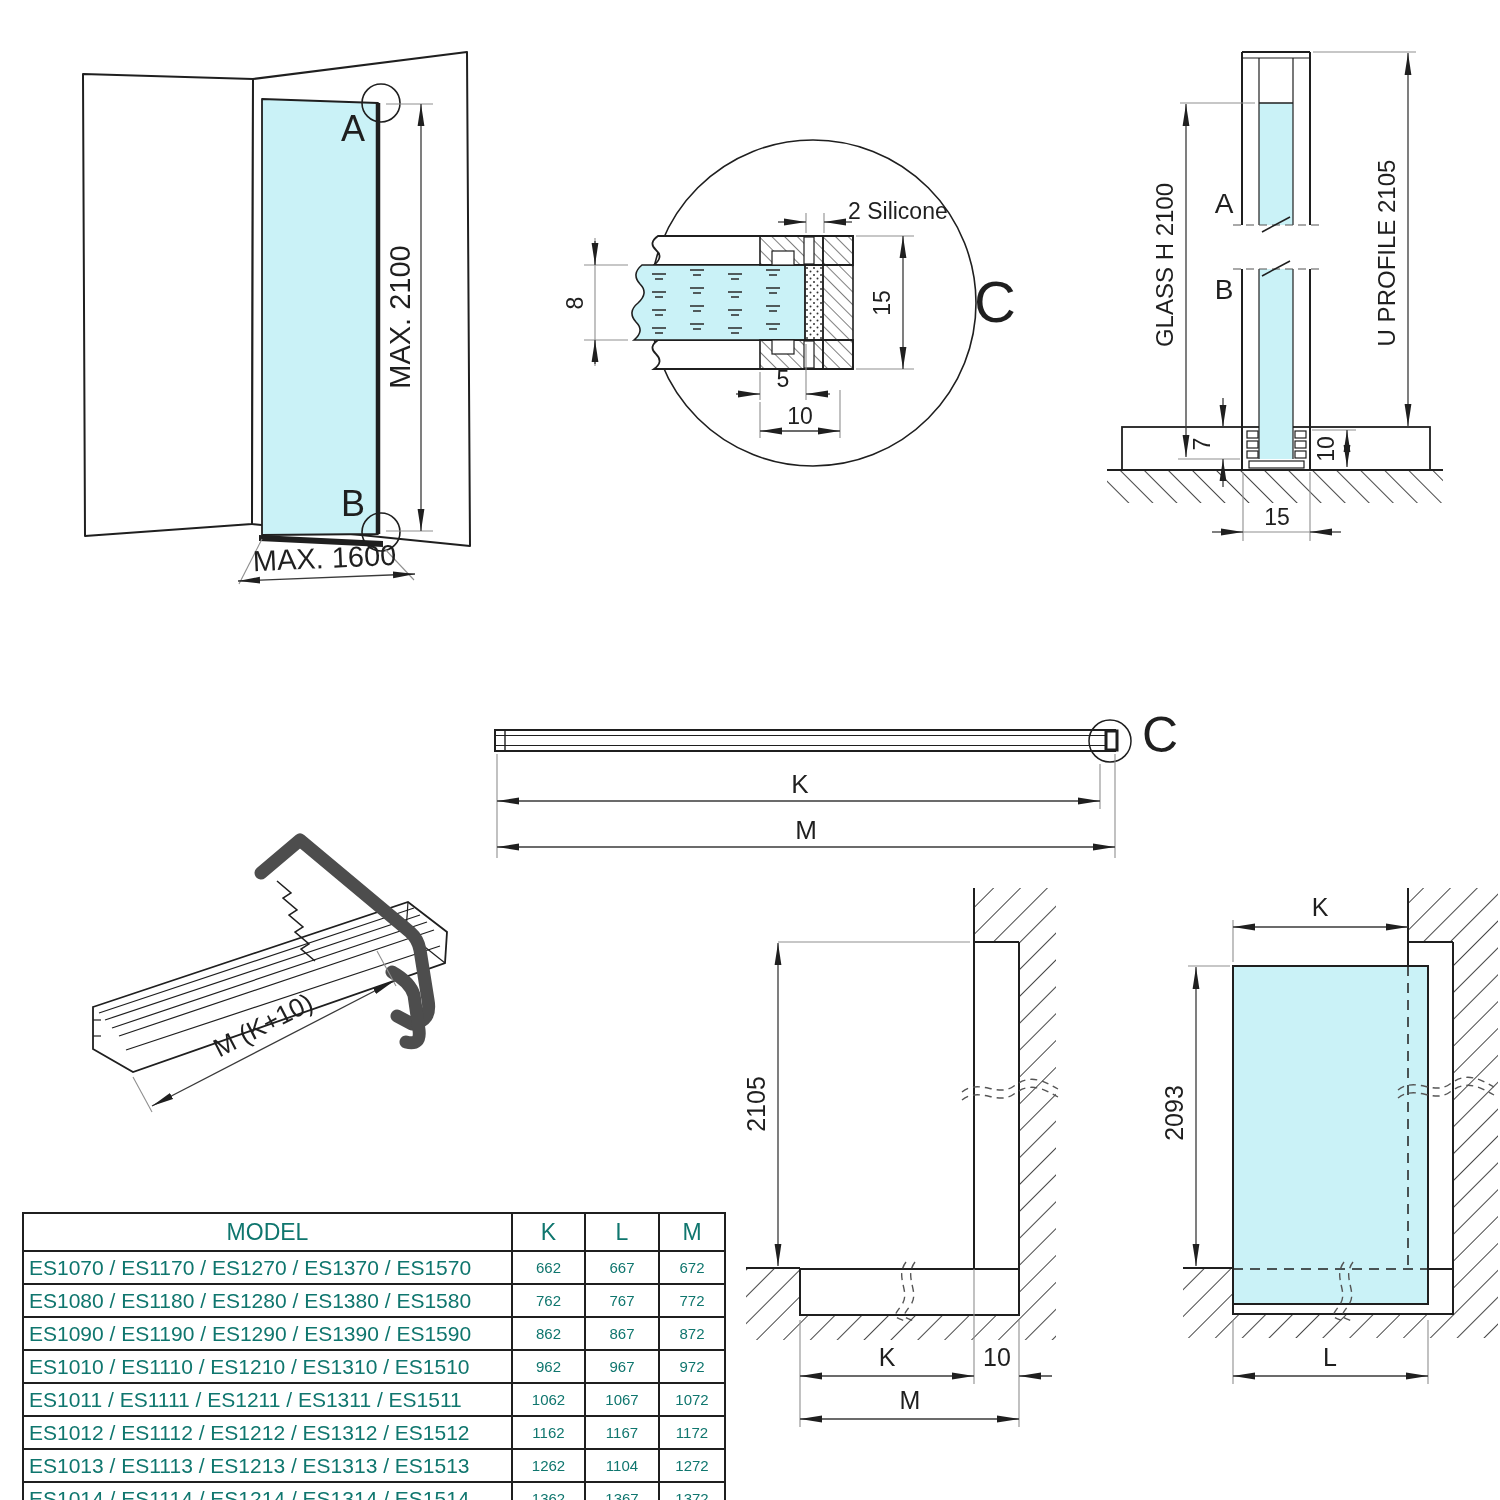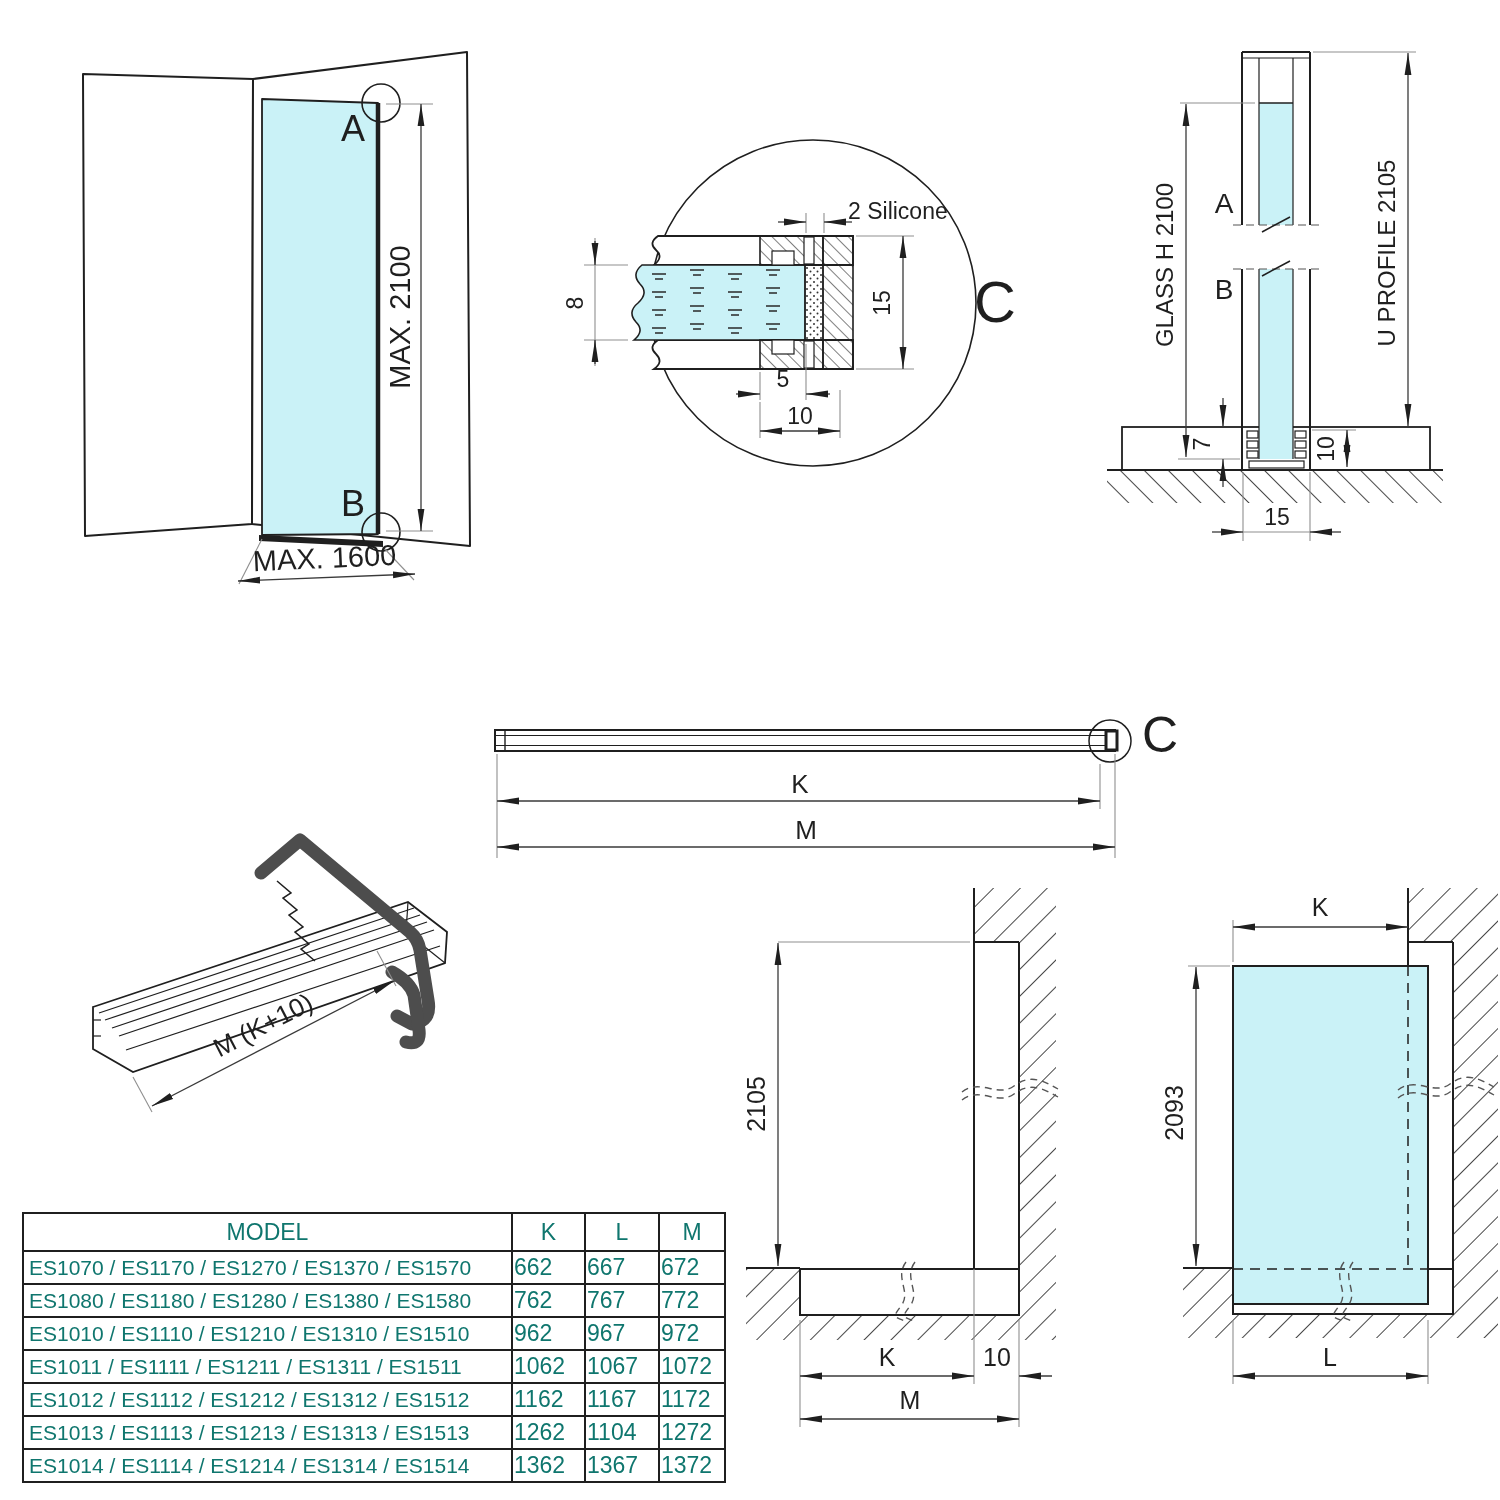--- a/index.html
+++ b/index.html
@@ -2,21 +2,21 @@
 <html><head>
 <meta charset="utf-8">
 <style>
   html,body{margin:0;padding:0;background:#fff;}
   body{width:1500px;height:1500px;position:relative;font-family:"Liberation Sans",sans-serif;}
   svg{position:absolute;top:0;left:0;}
   svg text{font-family:"Liberation Sans",sans-serif;fill:#1f1f1f;}
   .dim-table{position:absolute;left:22px;top:1212px;width:702px;border-collapse:collapse;table-layout:fixed;}
   .dim-table th,.dim-table td{border:2px solid #1f1f1f;color:#0f766e;font-weight:400;white-space:nowrap;overflow:hidden;}
   .dim-table th{height:34px;font-size:23px;text-align:center;}
-  .dim-table td{height:29px;font-size:23px;}
+  .dim-table td{height:29px;font-size:15px;text-align:center;}
   .dim-table td.model{font-size:21px;text-align:left;padding-left:5px;margin-top:19px;}
 </style>
 </head>
 <body>
 
 <svg width="1500" height="1500" viewBox="0 0 1500 1500">
   <defs>
     <marker id="arrE" markerWidth="22" markerHeight="8" refX="22" refY="4" orient="auto" markerUnits="userSpaceOnUse">
       <path d="M0,0.6 L22,4 L0,7.4 Z" fill="#1f1f1f"></path>
     </marker>
@@ -325,20 +325,26 @@
       <td>667</td>
       <td>672</td>
     </tr>
     <tr>
       <td class="model">ES1080 / ES1180 / ES1280 / ES1380 / ES1580</td>
       <td>762</td>
       <td>767</td>
       <td>772</td>
     </tr>
     <tr>
+      <td class="model">ES1090 / ES1190 / ES1290 / ES1390 / ES1590</td>
+      <td>862</td>
+      <td>867</td>
+      <td>872</td>
+    </tr>
+    <tr>
       <td class="model">ES1010 / ES1110 / ES1210 / ES1310 / ES1510</td>
       <td>962</td>
       <td>967</td>
       <td>972</td>
     </tr>
     <tr>
       <td class="model">ES1011 / ES1111 / ES1211 / ES1311 / ES1511</td>
       <td>1062</td>
       <td>1067</td>
       <td>1072</td>

